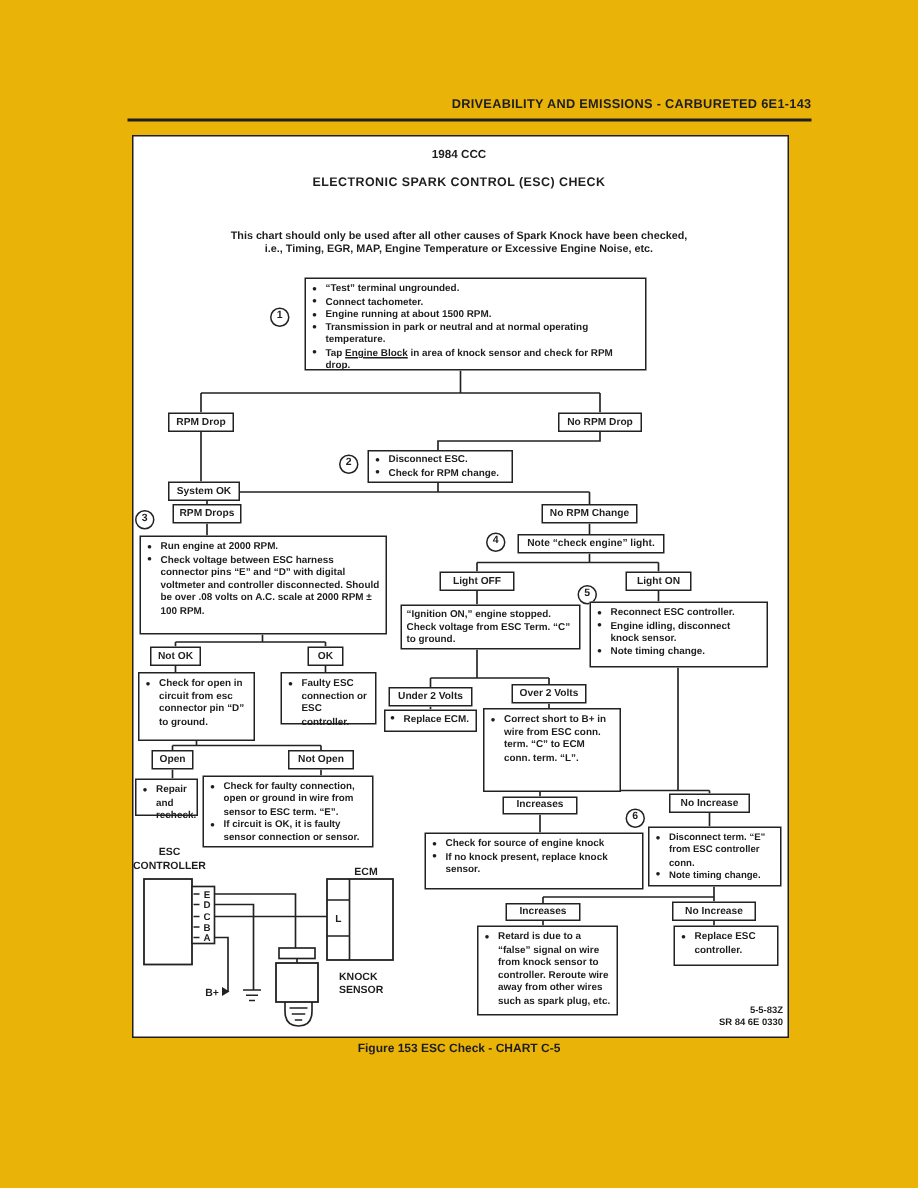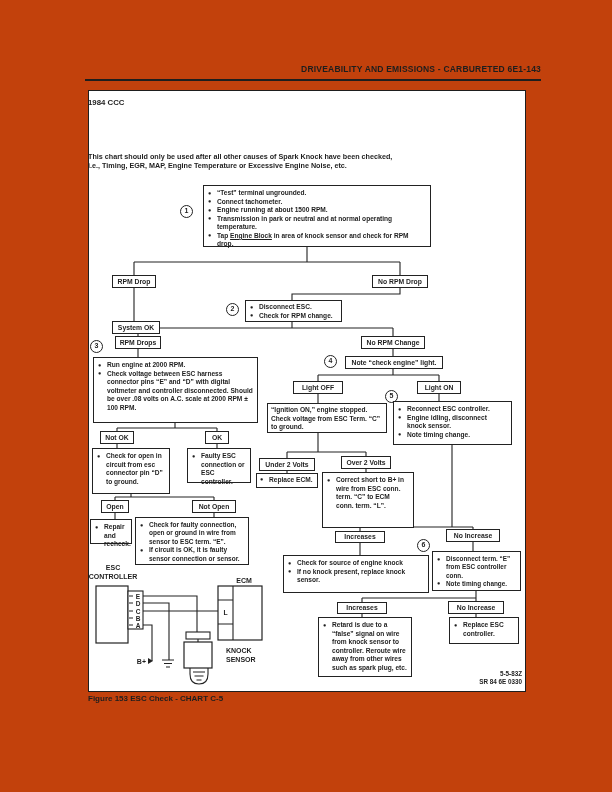--- a/index.html
+++ b/index.html
@@ -1,25 +1,25 @@
 <!DOCTYPE html>
 <html><head>
 <meta charset="utf-8">
 <style>
   html,body { margin:0; padding:0; background:#e8e8e4; }
   .page {
     position:relative; width:612px; height:792px; margin:0 auto;
-    background:#c2410c; overflow:hidden;
+    background:#eab308; overflow:hidden;
     font-family:"Liberation Sans", sans-serif; font-weight:700; color:#1e1e1e;
   }
   .abs { position:absolute; }
   .hdr { font-size:8.5px; letter-spacing:.2px; text-align:right; }
   .rule { background:#1e1e1e; }
   .chart-border { border:1.3px solid #1e1e1e; background:#fff; }
-  .tl { text-align:left; }
+  .tl { text-align:center; }
   .lbl {
     position:absolute; border:1px solid #222; height:13px; line-height:11px;
     text-align:center; font-size:6.8px; background:#fff; box-sizing:border-box;
   }
   .abox {
     position:absolute; border:1.2px solid #222; background:#fff;
     font-size:6.6px; line-height:1.3; padding:3px 4px; box-sizing:border-box;
   }
   .abox ul { list-style:none; margin:0; padding:0; }
   .abox li { position:relative; padding-left:9px; }
@@ -90,20 +90,21 @@
     <path fill="none" stroke="#222" stroke-width="1.1" d="M190 668 V674 Q190 684 199 684 Q208 684 208 674 V668 M193 672 H205 M194.5 676 H203.5 M196.5 680 H201.5"></path>
     <text x="226" y="653" font-size="7">KNOCK</text>
     <text x="226" y="662" font-size="7">SENSOR</text>
 
     <text x="146" y="664" font-size="7" text-anchor="end">B+</text>
     <polygon points="148,658 148,664 153,661" fill="#222"></polygon>
     <path fill="none" stroke="#222" stroke-width="1.1" d="M162 660 H174 M164 663.5 H172 M166 667 H170"></path>
   </svg>
 
   <div class="abs tl" style="left:88px;top:98px;width:436px;font-size:7.8px;">1984 CCC</div>
+  <div class="abs tl" style="left:88px;top:116px;width:436px;font-size:8.3px;letter-spacing:.3px;">ELECTRONIC SPARK CONTROL (ESC) CHECK</div>
   <div class="abs tl" style="left:88px;top:161px;width:436px;font-size:7.2px;">i.e., Timing, EGR, MAP, Engine Temperature or Excessive Engine Noise, etc.</div>
   <div class="abs tl" style="left:88px;top:152px;width:436px;font-size:7.2px;">This chart should only be used after all other causes of Spark Knock have been checked,</div>
 
   <div class="circ" style="left:180px;top:205px;">1</div>
   <div class="abox" style="left:203px;top:185px;width:228px;height:62px;">
     <ul>
       <li>“Test” terminal ungrounded.</li>
       <li>Connect tachometer.</li>
       <li>Engine running at about 1500 RPM.</li>
       <li>Transmission in park or neutral and at normal operating temperature.</li>

